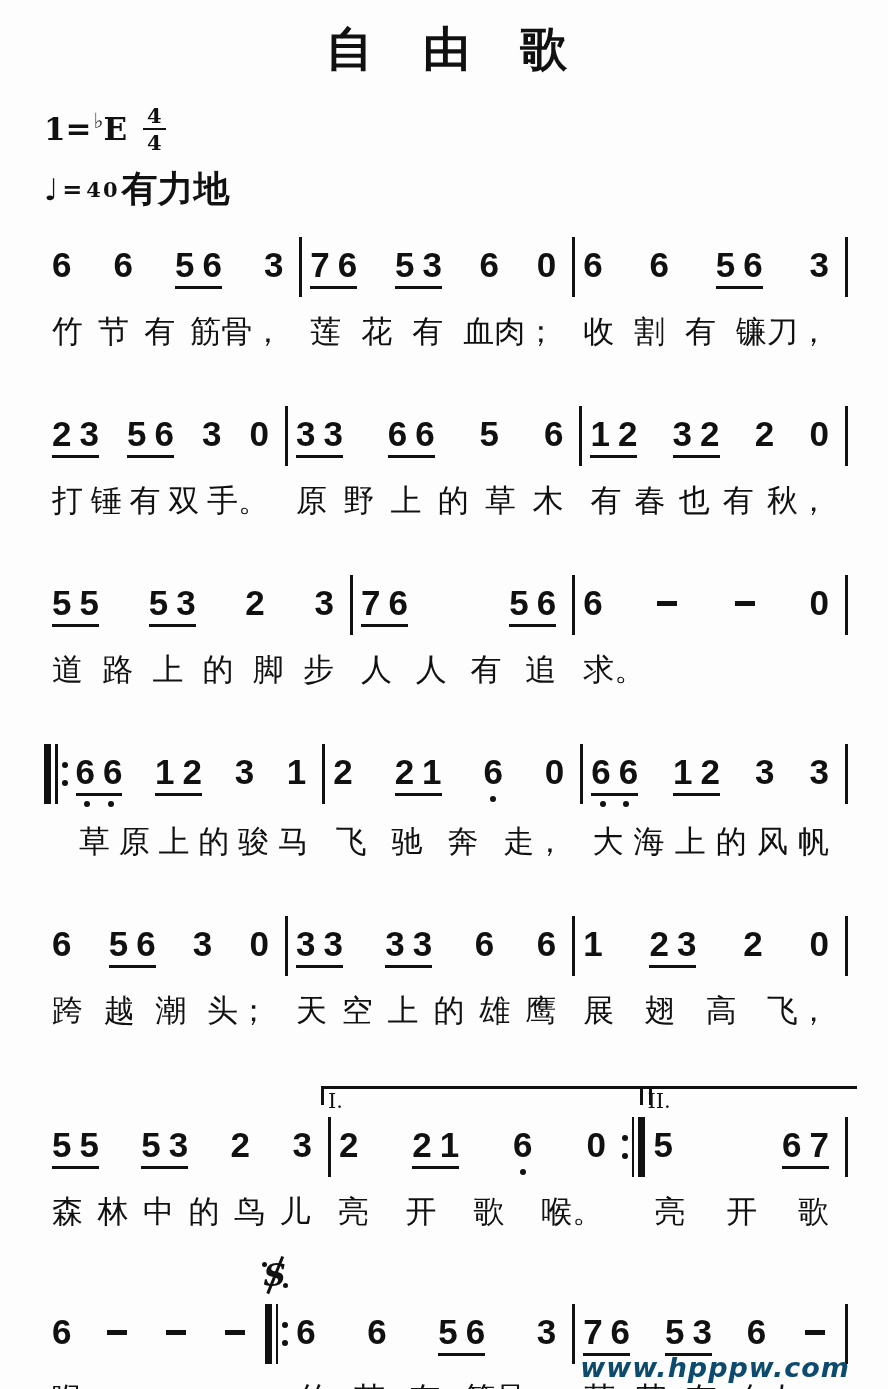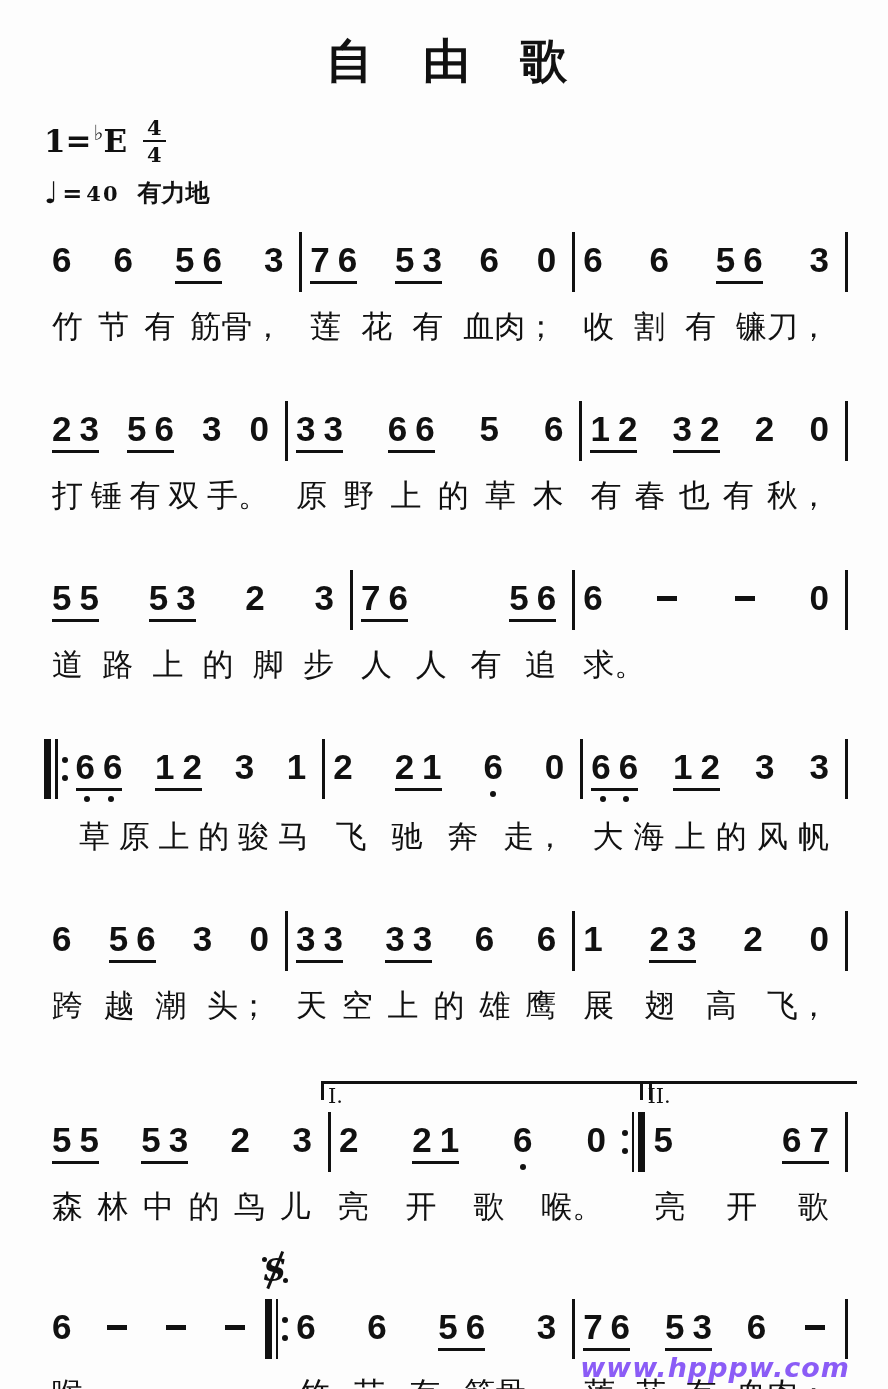--- a/index.html
+++ b/index.html
@@ -1,31 +1,31 @@
 <!DOCTYPE html>
 <html><head>
 <meta charset="utf-8">
 <style>
   html,body{margin:0;padding:0;background:#e9e9e9;}
   .page{width:888px;height:1389px;background:#fdfdfd;position:relative;overflow:hidden;
         font-family:"Liberation Sans",sans-serif;color:#111;margin:0 auto;}
-  .title{margin:30px 0 0;text-align:center;font-family:"DejaVu Serif",serif;
+  .title{margin:18px 0 0;text-align:center;font-family:"DejaVu Serif",serif;
          font-weight:700;font-size:47px;word-spacing:30px;letter-spacing:2px;padding-left:7px;}
   .meta{display:flex;justify-content:space-between;align-items:flex-end;margin:24px 42px 0 44px;}
   .key-row{font-family:"DejaVu Serif",serif;font-weight:700;font-size:31px;display:flex;align-items:center;}
   .flat{font-size:21px;vertical-align:top;position:relative;top:-9px;margin-left:2px;}
   .timesig{display:inline-flex;flex-direction:column;align-items:center;margin-left:16px;
            font-size:21px;line-height:1;font-weight:700;}
   .timesig .tstop{border-bottom:2.5px solid #111;padding:0 4px 2px;}
   .timesig .tsbot{padding-top:2px;}
   .tempo-row{margin-top:12px;display:flex;align-items:center;font-family:"DejaVu Serif",serif;font-weight:700;}
   .qnote{font-size:30px;line-height:1;}
   .teq{font-size:24px;margin:0 4px;}
   .bpm{font-size:21px;letter-spacing:2px;}
-  .expr{font-family:"DejaVu Sans",sans-serif;font-weight:700;font-size:24px;margin-left:18px;}
+  .expr{font-family:"DejaVu Sans",sans-serif;font-weight:700;font-size:36px;margin-left:2px;}
   .meta-right{text-align:right;font-family:"DejaVu Serif",serif;font-size:27px;line-height:1.7;}
   .score{margin-top:32px;}
   .score-line{margin:0 40px 0 44px;position:relative;}
   .score-line + .score-line{margin-top:62px;}
   .score-line.extra-volta{margin-top:94px !important;}
   .score-line.extra-segno{margin-top:80px !important;}
   .note-row{display:flex;align-items:flex-start;}
   .measure{display:flex;justify-content:space-between;align-items:flex-start;
            padding:0 16px 0 8px;position:relative;min-width:0;}
   .unit{display:flex;flex-direction:column;align-items:center;}
@@ -52,21 +52,21 @@
   .tickR{position:absolute;right:0;top:0;width:3px;height:16px;background:#111;}
   .vlabel{position:absolute;left:7px;top:0;font-family:"DejaVu Serif",serif;font-size:21px;font-weight:400;}
   .segno{position:absolute;top:-50px;left:-4px;width:28px;height:42px;}
   .segno .s{position:absolute;left:50%;top:50%;transform:translate(-50%,-50%);
             font-family:"DejaVu Serif",serif;font-style:italic;font-weight:700;font-size:31px;}
   .slash{position:absolute;left:50%;top:1px;width:2.5px;height:40px;background:#111;
          transform:translateX(-50%) rotate(22deg);}
   .sd1{position:absolute;left:1px;top:8px;width:5px;height:5px;border-radius:50%;background:#111;}
   .sd2{position:absolute;right:1px;bottom:8px;width:5px;height:5px;border-radius:50%;background:#111;}
   .watermark{position:absolute;right:38px;bottom:6px;font-family:"DejaVu Sans",sans-serif;
-             font-weight:700;font-style:italic;font-size:27px;color:#8b5cf6;letter-spacing:1px;}
+             font-weight:700;font-style:italic;font-size:27px;color:#0c4a6e;letter-spacing:1px;}
 </style>
 </head>
 <body>
 
 <div class="page">
 
   <h1 class="title">自 由 歌</h1>
 
   <div class="meta">
     <div class="meta-left">

